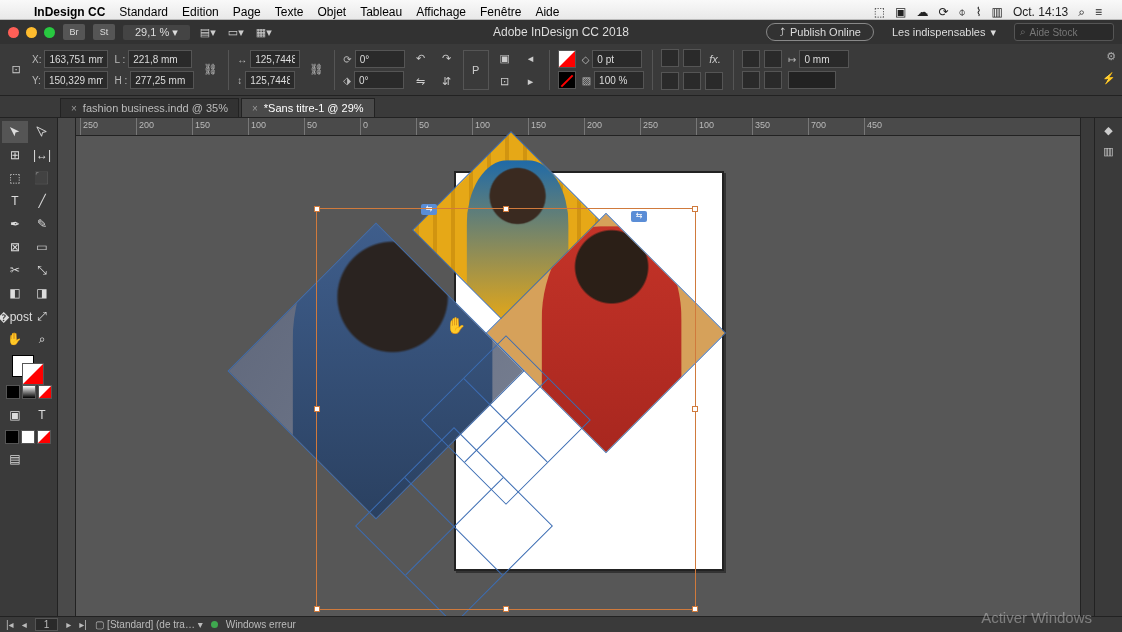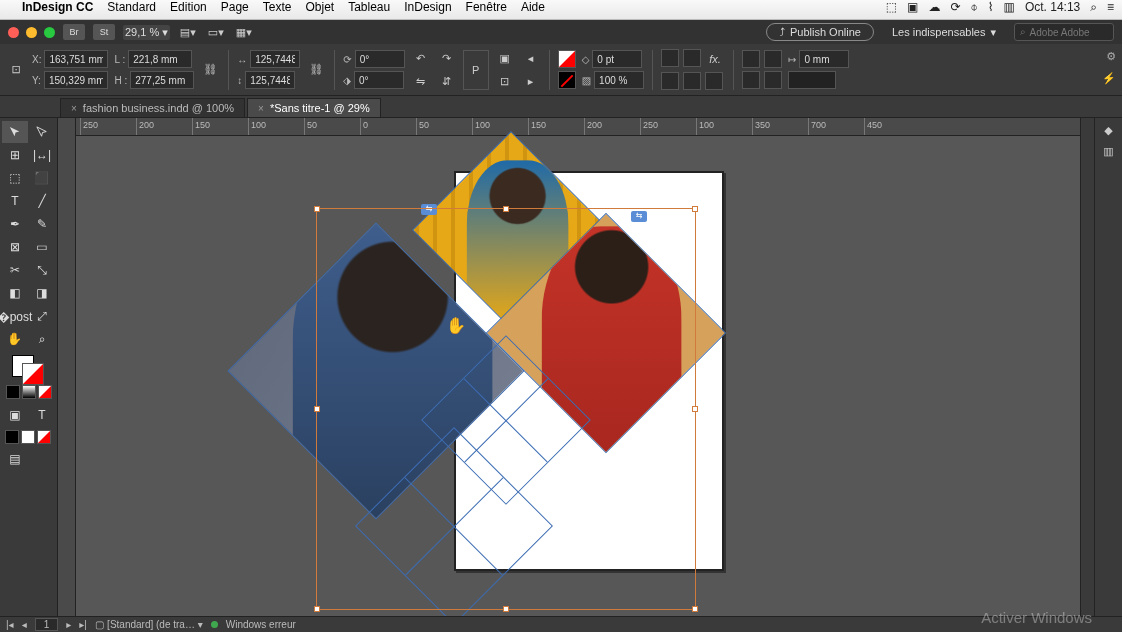--- a/index.html
+++ b/index.html
@@ -1,32 +1,32 @@
 <!DOCTYPE html>
 <html><head>
 <meta charset="utf-8">
 <style>
   * { margin: 0; padding: 0; box-sizing: border-box; user-select: none; }
   body { width: 1122px; height: 632px; background: #1a1a1a; font-family: "Helvetica Neue", Arial, sans-serif; font-size: 11px; color: #ccc; overflow: hidden; position: relative; }
 
   
-  .mac-menu { height: 20px; background: linear-gradient(#f9f9f9,#e9e9e9); color:#000; display:flex; align-items:flex-start; padding:0 8px; gap:14px; font-size:12px; border-bottom:1px solid #bbb;}
+  .mac-menu { height: 20px; background: linear-gradient(#f9f9f9,#e9e9e9); color:#000; display:flex; align-items:flex-end; padding:0 20px; gap:14px; font-size:12px; border-bottom:1px solid #bbb;}
   .mac-menu .apple { font-size:13px; }
   .mac-menu .app-name { font-weight:600; }
   .mac-menu .spacer { flex:1; }
   .mac-right { display:flex; align-items:center; gap:10px; font-size:12px; color:#222;}
   .mac-right span { display:inline-block; }
 
   
   .win-row { height: 24px; background:#323232; display:flex; align-items:center; padding:0 8px; gap:8px; }
   .traffic { display:flex; gap:7px; }
   .dot { width:11px; height:11px; border-radius:50%; }
   .dot.red{background:#ff5f57;} .dot.yel{background:#febc2e;} .dot.grn{background:#28c840;}
   .chip { width:22px; height:16px; background:#555; border-radius:2px; display:flex; align-items:center; justify-content:center; font-size:9px; color:#ddd;}
-  .zoom-sel { background:#444; color:#ddd; padding:1px 2px; border-radius:2px; font-size:11px;}
+  .zoom-sel { background:#444; color:#ddd; padding:1px 12px; border-radius:2px; font-size:11px;}
   .title-center { position:absolute; left:0; right:0; text-align:center; font-size:12px; color:#ddd; pointer-events:none;}
   .publish { margin-left:auto; border:1px solid #888; border-radius:12px; padding:2px 12px; font-size:11px; color:#ddd; display:flex; gap:5px; align-items:center;}
   .workspace-sel { margin-left:10px; color:#ddd; font-size:11px; display:flex; gap:5px; align-items:center;}
   .stock { margin-left:10px; width:100px; height:18px; background:#2a2a2a; border:1px solid #555; border-radius:3px; font-size:10px; color:#777; display:flex; align-items:center; gap:4px; padding:0 5px;}
 
   
   .control-bar { height:52px; background:#3a3a3a; border-bottom:1px solid #222; display:flex; padding:4px 6px; gap:6px; align-items:center; position:relative;}
   .ctrl-group { display:flex; flex-direction:column; gap:3px;}
   .field { display:flex; align-items:center; gap:3px; font-size:10px; color:#bbb;}
   .field input { width:64px; height:18px; background:#2a2a2a; border:1px solid #555; color:#ddd; font-size:10px; padding:0 4px;}
@@ -107,21 +107,21 @@
 
 <div class="mac-menu">
   <span class="apple"></span>
   <span class="app-name">InDesign CC</span>
   <span>Standard</span>
   <span>Edition</span>
   <span>Page</span>
   <span>Texte</span>
   <span>Objet</span>
   <span>Tableau</span>
-  <span>InDesign</span>
+  <span>Affichage</span>
   <span>Fenêtre</span>
   <span>Aide</span>
   <span class="spacer"></span>
   <div class="mac-right">
     <span>⬚</span>
     <span>▣</span>
     <span>☁</span>
     <span>⟳</span>
     <span>⌽</span>
     <span>⌇</span>
@@ -137,31 +137,32 @@
     <div class="dot red"></div>
     <div class="dot yel"></div>
     <div class="dot grn"></div>
   </div>
   <div class="chip">Br</div>
   <div class="chip">St</div>
   <div class="zoom-sel"><span>29,1 %</span> ▾</div>
   <div class="icon-box">▤▾</div>
   <div class="icon-box">▭▾</div>
   <div class="icon-box">▦▾</div>
+  <div class="title-center">Adobe InDesign CC 2018</div>
   <div class="publish">
     <span>⤴</span>
     <span>Publish Online</span>
   </div>
   <div class="workspace-sel">
     <span>Les indispensables</span>
       <span>▾</span>
   </div>
   <div class="stock">
     <span>⌕</span>
-    <span>Adobe Adobe</span>
+    <span>Aide Stock</span>
   </div>
 </div>
 
 <div class="control-bar">
   <div class="icon-box">⊡</div>
   <div class="ctrl-group">
     <div class="field">
         <span>X:</span>
         <input value="163,751 mm" style="">
       </div>
@@ -267,21 +268,21 @@
       </div>
     <div class="weight-bar"></div>
   </div>
   <span class="gear">⚙</span>
   <span class="bolt">⚡</span>
 </div>
 
 <div class="tab-row">
   <div class="tab">
       <span class="x">×</span>
-      <span>fashion business.indd @ 100%</span>
+      <span>fashion business.indd @ 35%</span>
     </div>
   <div class="tab active">
       <span class="x">×</span>
       <span>*Sans titre-1 @ 29%</span>
     </div>
 </div>
 
 <div class="main">
 
   <div class="toolbox">

